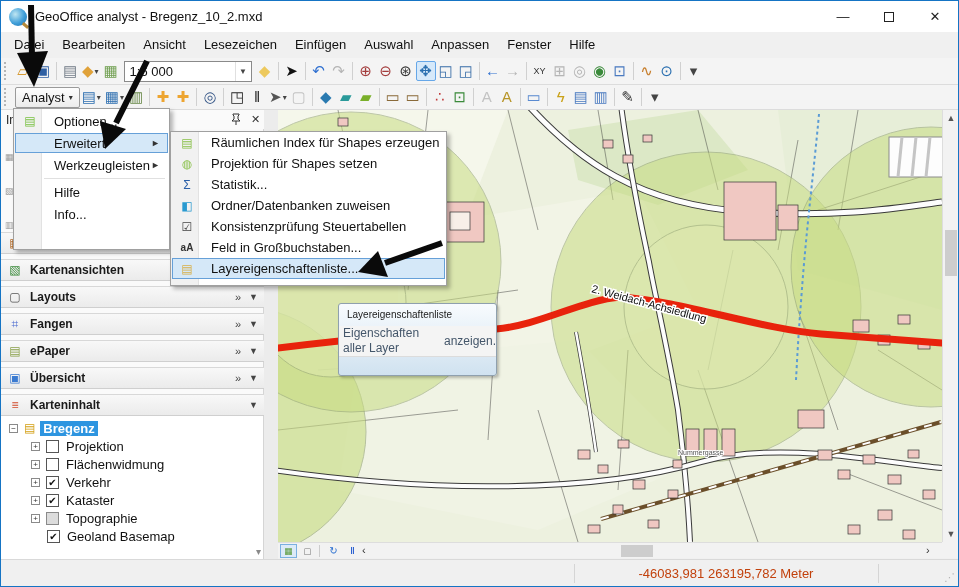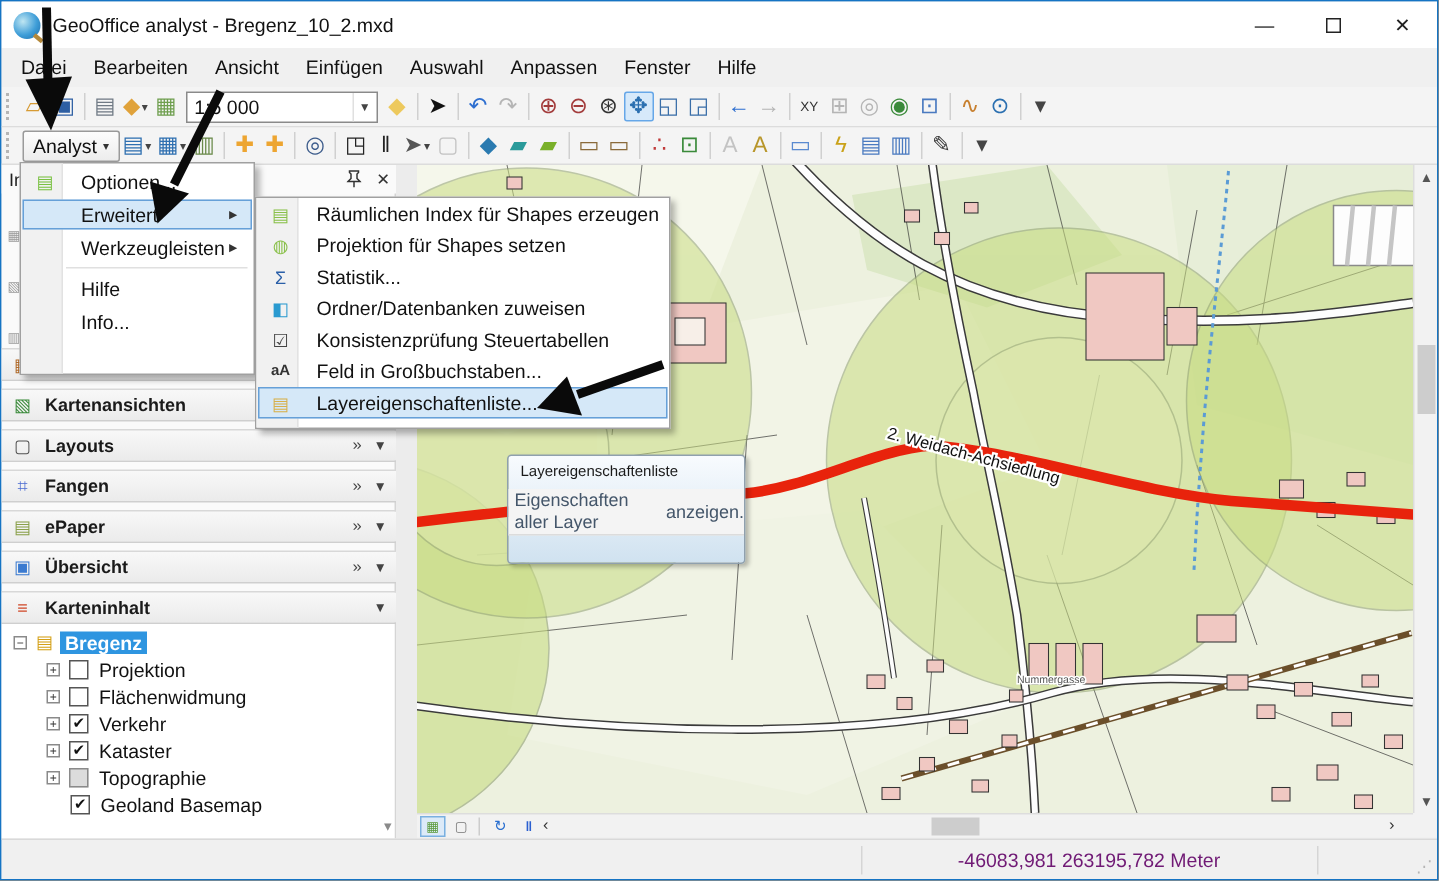--- a/index.html
+++ b/index.html
@@ -68,21 +68,21 @@
   .hbtn{width:17px;height:14px;display:flex;align-items:center;justify-content:center;font-size:10px;margin-left:2px;}
   .hbtn.active{border:1px solid #7ab0e0;background:#dceaf8;}
   .hsep{width:1px;height:12px;background:#ccc;margin:0 3px;}
   .hthumb{position:absolute;left:343px;top:2px;width:32px;height:12px;background:#cdcdcd;}
   .harr{position:absolute;top:1px;font-size:11px;color:#333;}
   .corner{position:absolute;left:941px;top:541px;width:16px;height:16px;background:#f2f2f2;}
 
   
   .statusbar{position:absolute;left:0;top:558px;width:100%;height:27px;background:#f0f0f0;border-top:1px solid #d9d9d9;}
   .ssep{position:absolute;top:4px;width:1px;height:19px;background:#d5d5d5;}
-  .coords{position:absolute;left:575px;top:0;width:300px;height:27px;display:flex;align-items:center;justify-content:center;font-size:13px;color:#701a75;}
+  .coords{position:absolute;left:575px;top:0;width:300px;height:27px;display:flex;align-items:center;justify-content:center;font-size:13px;color:#c2410c;}
   .sgrip{position:absolute;right:3px;bottom:2px;font-size:11px;color:#b5b5b5;}
 
   
   .menu{position:absolute;background:#fff;border:1px solid #a0a0a0;box-shadow:3px 3px 4px rgba(0,0,0,.28);z-index:60;}
   .gutterbg{position:absolute;left:0;top:0;bottom:0;width:28px;background:#f1f1f1;border-right:1px solid #e2e2e2;}
   .mrow{position:relative;display:flex;align-items:center;font-size:13px;color:#111;}
   .mrow .gut{width:28px;text-align:center;font-size:12px;flex:0 0 auto;}
   .mrow .lab{padding-left:10px;flex:1;}
   .mrow .sub{width:16px;font-size:9px;color:#333;}
   .mrow.hl{background:#d5e8f8;border:1px solid #66a0d8;}
@@ -111,20 +111,21 @@
           <span class="sq"></span>
         </div>
       <div class="wc">✕</div>
     </div>
   </div>
 
   <div class="menubar">
       <div class="mitem">Datei</div>
       <div class="mitem">Bearbeiten</div>
       <div class="mitem">Ansicht</div>
+      <div class="mitem">Lesezeichen</div>
       <div class="mitem">Einfügen</div>
       <div class="mitem">Auswahl</div>
       <div class="mitem">Anpassen</div>
       <div class="mitem">Fenster</div>
       <div class="mitem">Hilfe</div>
     </div>
 
   <div class="tb tb1">
     <div class="grip"></div>
     <div style="display:flex;align-items:center;" id="tb1a">

